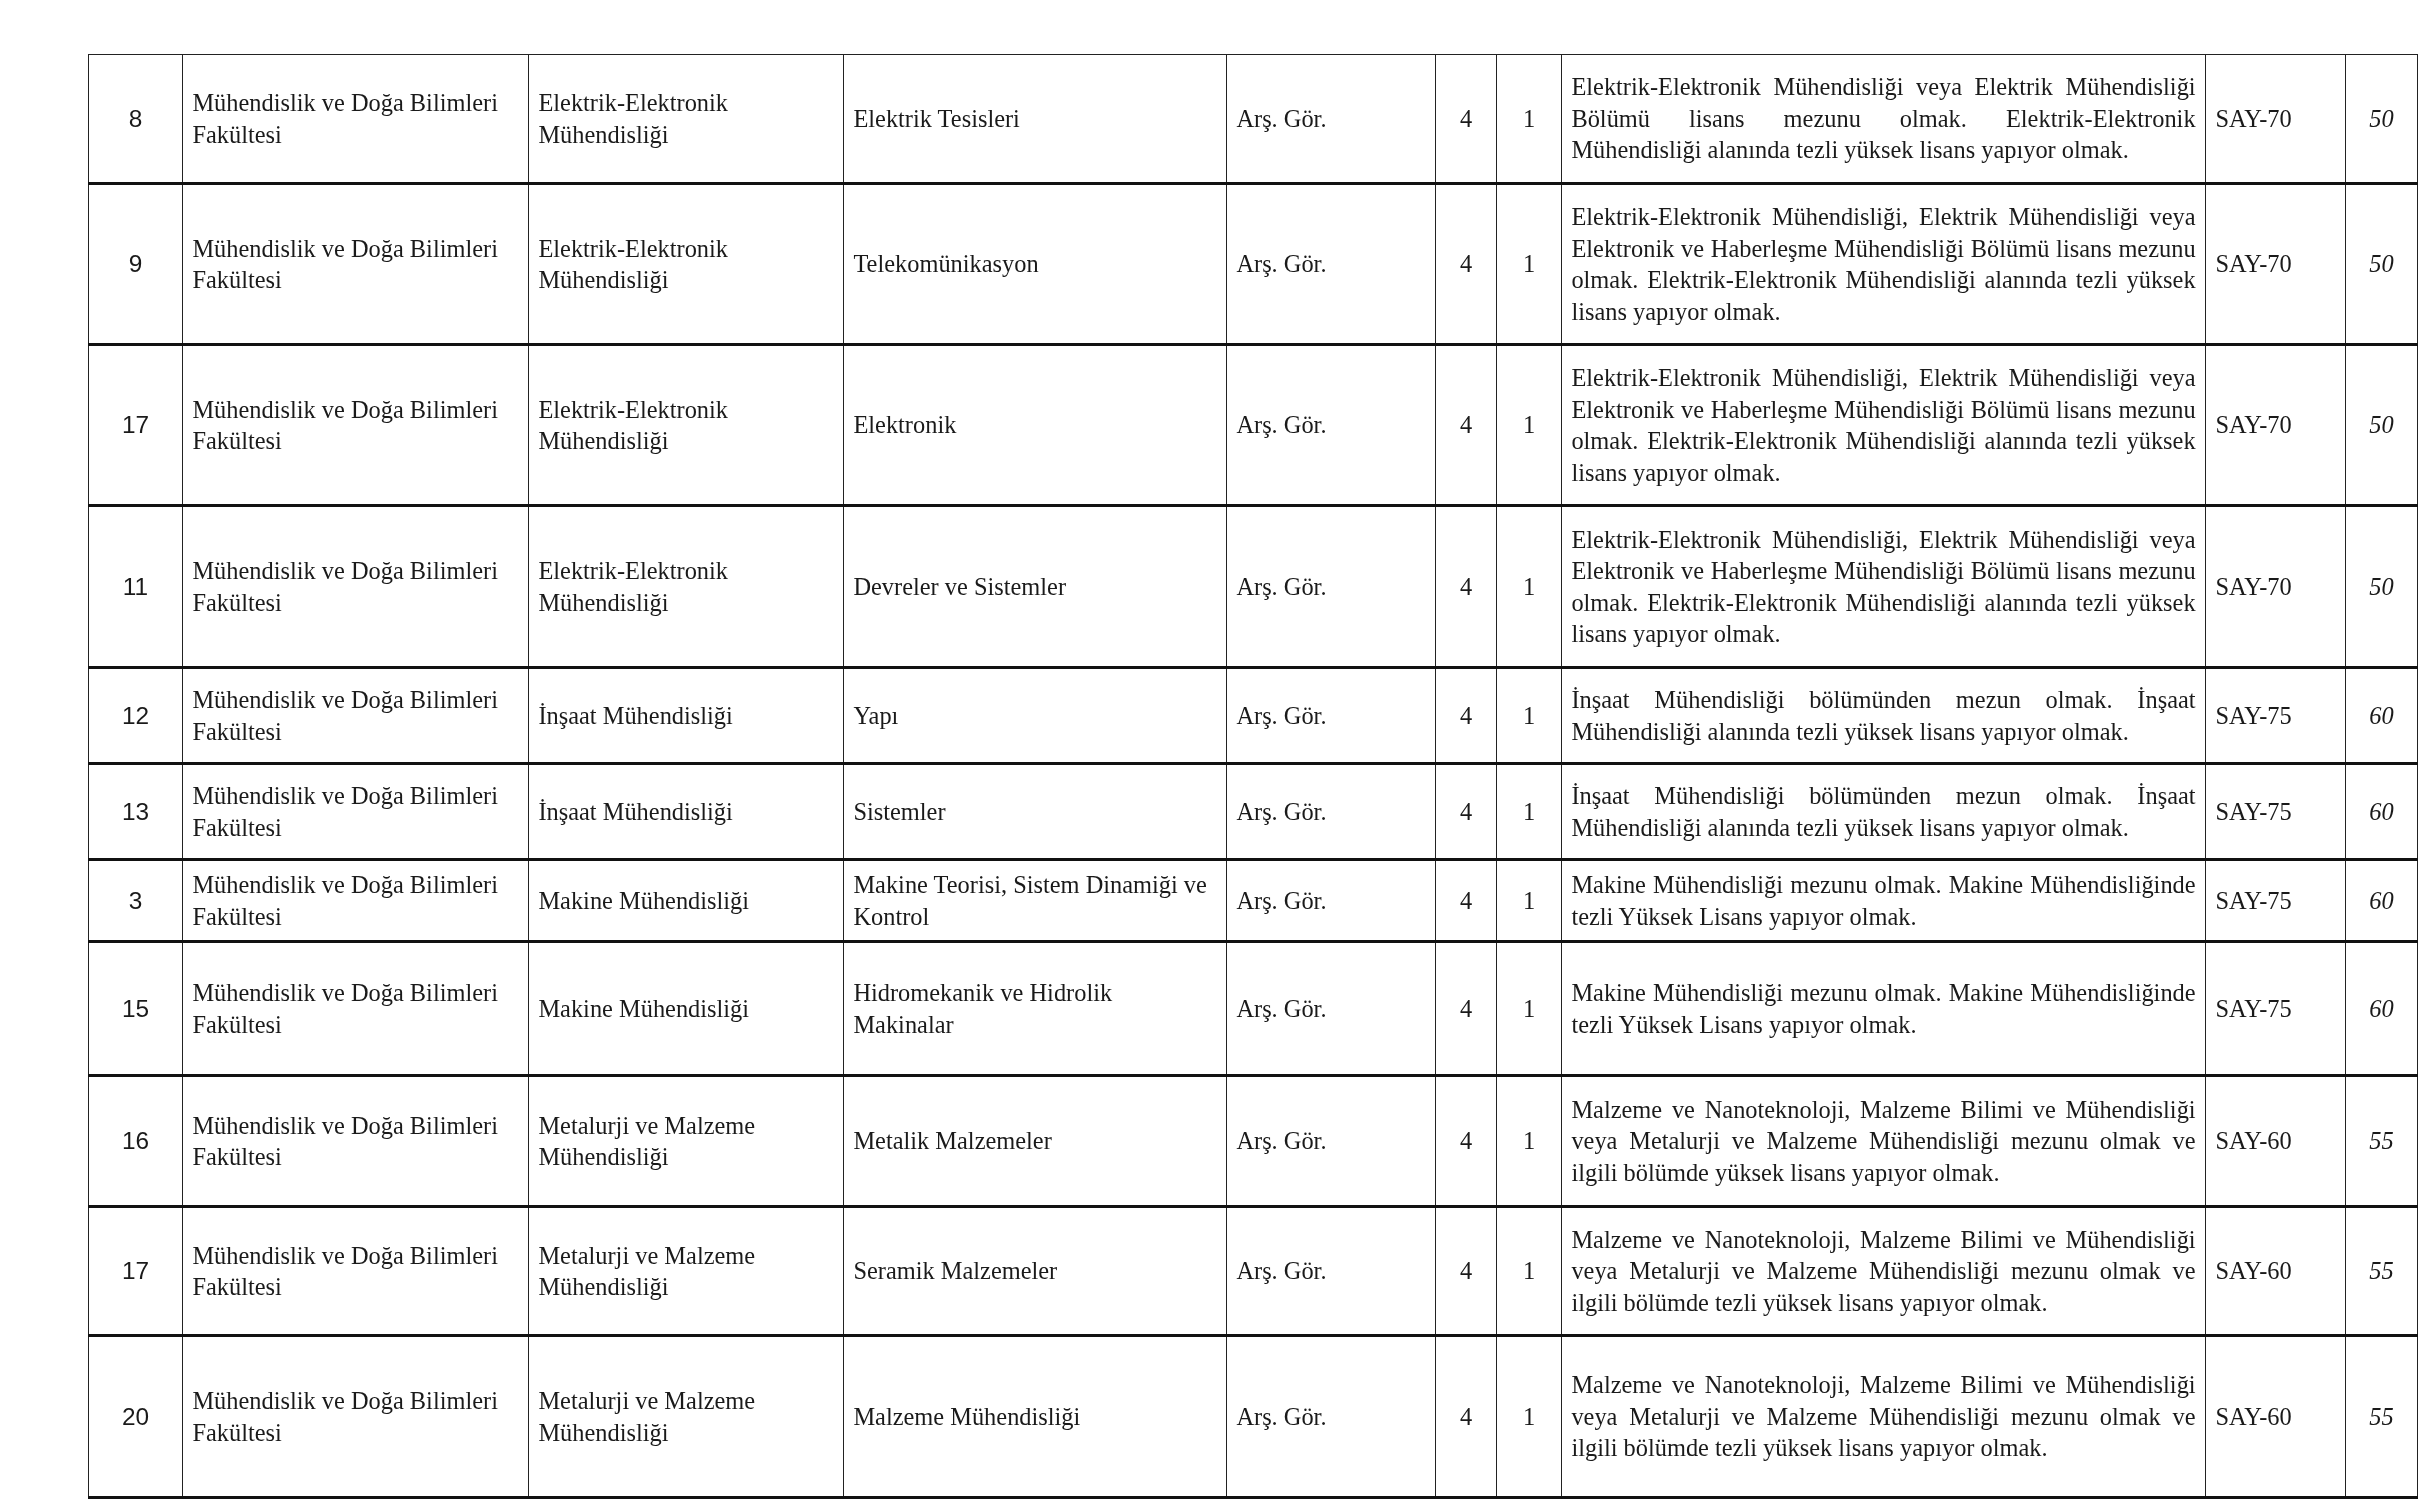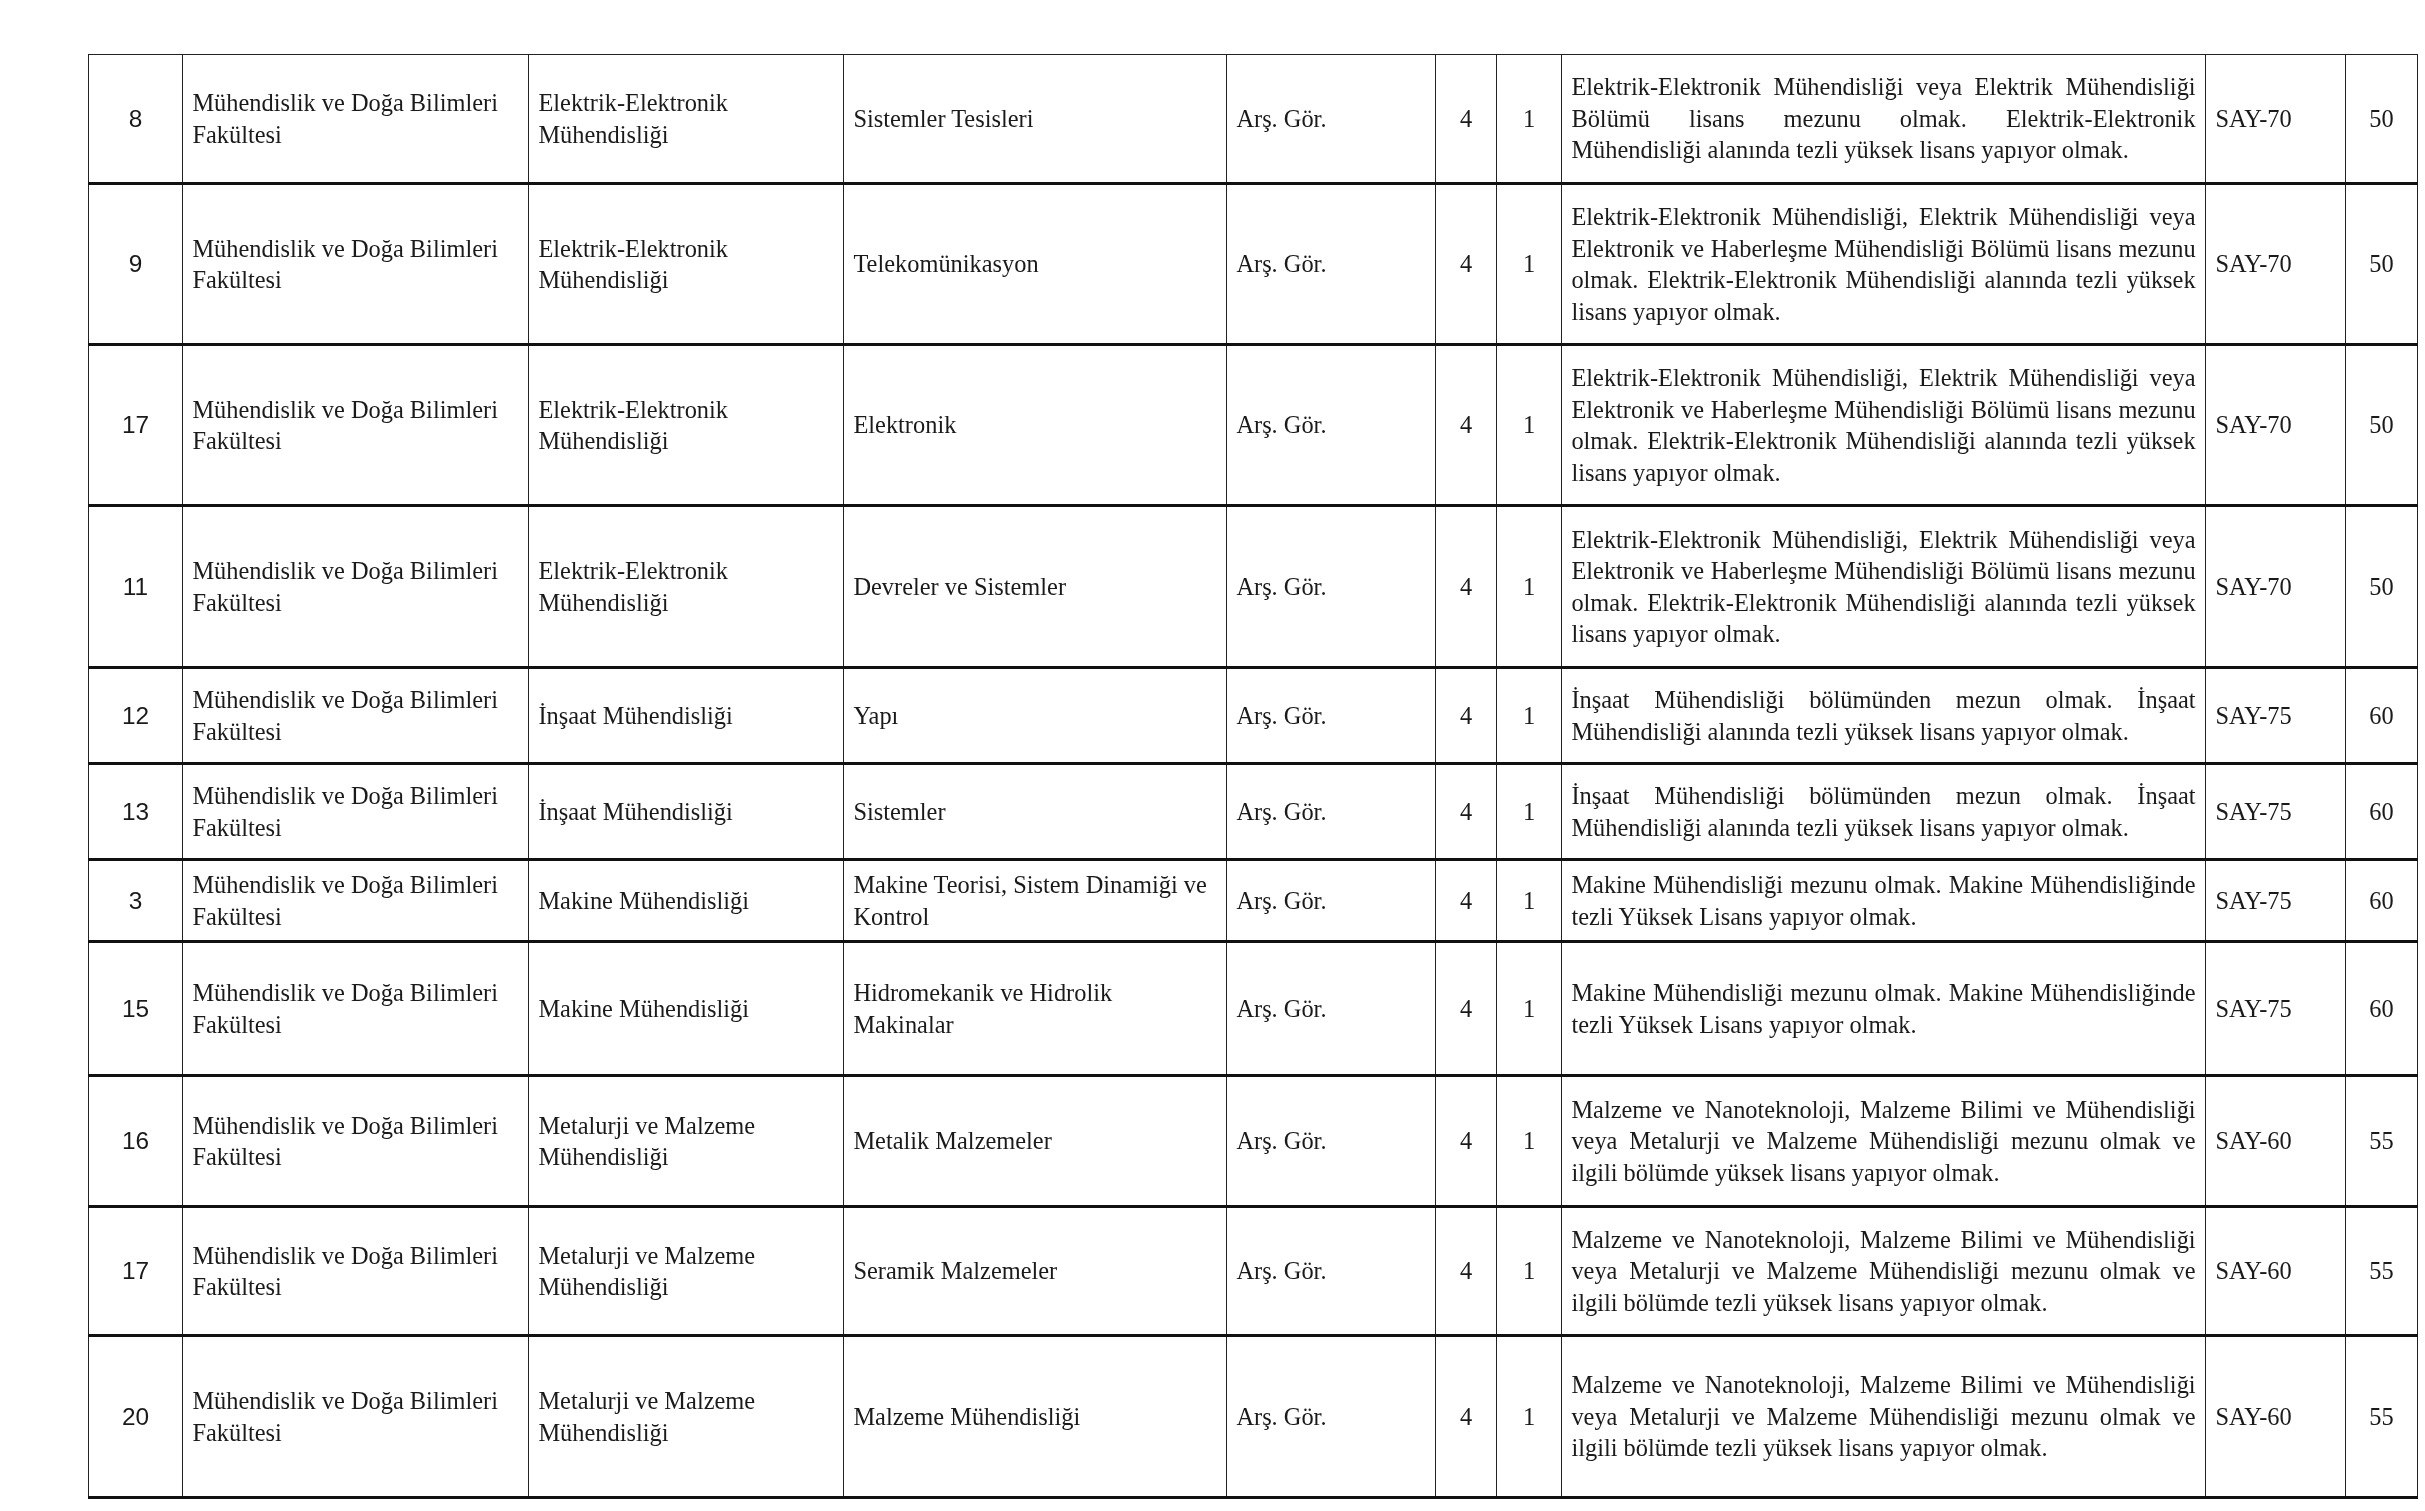--- a/index.html
+++ b/index.html
@@ -14,21 +14,21 @@
     border: 1.6px solid #222;
     padding: 0 9.4px;
     font-size: 24.4px;
     line-height: 31.5px;
     vertical-align: middle;
   }
   table.staff tr { border-bottom: 3.1px solid #111; }
   td.c-no { text-align: center; font-family: "Liberation Sans", "DejaVu Sans", sans-serif; font-size: 25px; }
   td.c-num { text-align: center; padding: 0 3.1px; }
   td.c-req { text-align: justify; text-align-last: left; padding: 0 7.9px 0 7.9px; line-height: 32px; margin-top: 46px; }
-  td.c-score { text-align: center; }
+  td.c-score { text-align: center; font-style: italic; }
   td.c-ales { text-align: left; }
 </style>
 </head>
 <body>
 
 <table class="staff">
   <colgroup>
     <col style="width:94px">
     <col style="width:346px">
     <col style="width:315px">
@@ -38,21 +38,21 @@
     <col style="width:65px">
     <col style="width:644px">
     <col style="width:140px">
     <col style="width:72px">
   </colgroup>
   <tbody>
     <tr style="height:129px">
       <td class="c-no">8</td>
       <td>Mühendislik ve Doğa Bilimleri Fakültesi</td>
       <td>Elektrik-Elektronik Mühendisliği</td>
-      <td>Sistemler Tesisleri</td>
+      <td>Elektrik Tesisleri</td>
       <td>Arş. Gör.</td>
       <td class="c-num">4</td>
       <td class="c-num">1</td>
       <td class="c-req">Elektrik-Elektronik Mühendisliği veya Elektrik Mühendisliği Bölümü lisans mezunu olmak. Elektrik-Elektronik Mühendisliği alanında tezli yüksek lisans yapıyor olmak.</td>
       <td class="c-ales">SAY-70</td>
       <td class="c-score">50</td>
     </tr>
     <tr style="height:161px">
       <td class="c-no">9</td>
       <td>Mühendislik ve Doğa Bilimleri Fakültesi</td>

